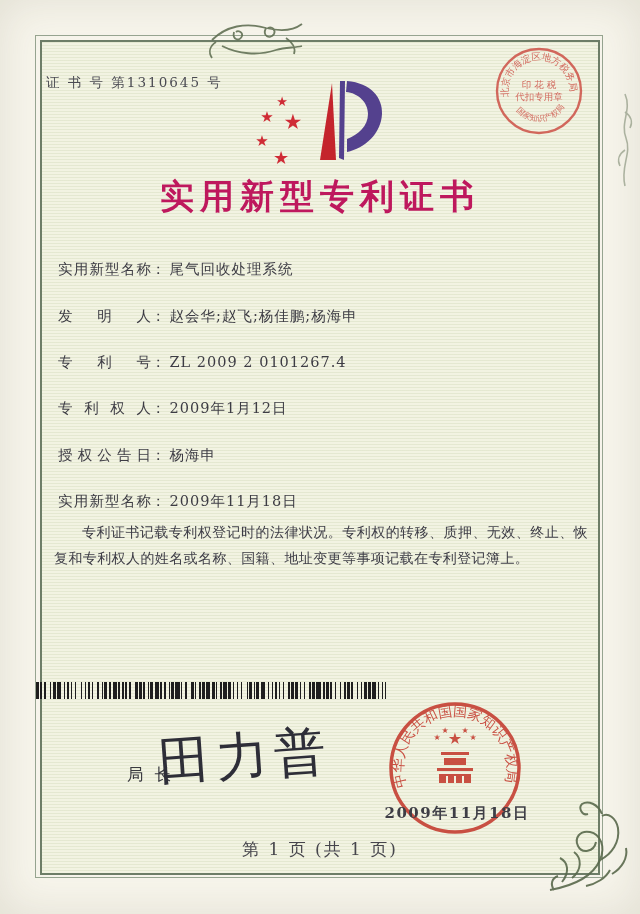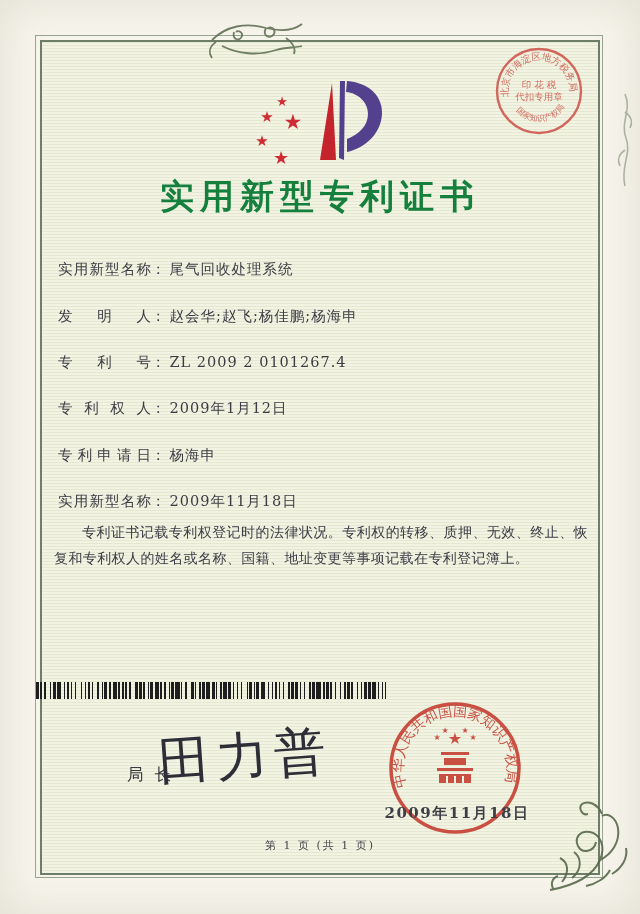--- a/index.html
+++ b/index.html
@@ -20,21 +20,21 @@
     background-color:#f2f3e2;
     background-image:repeating-linear-gradient(180deg,
       rgba(157,175,120,0.16) 0px, rgba(157,175,120,0.16) 1px,
       rgba(255,255,255,0) 1px, rgba(255,255,255,0) 3px);
   }
   .cert-no{position:absolute;left:46px;top:74px;font-size:13.5px;letter-spacing:2px;color:#4a4a52;}
   .logo{position:absolute;left:255px;top:76px;width:130px;height:95px;}
   .logo text{font-family:"DejaVu Sans","Liberation Sans",sans-serif;}
   .title{
     position:absolute;left:0;top:174px;width:640px;text-align:center;
-    font-size:34px;font-weight:700;letter-spacing:6px;color:#15803d;
+    font-size:34px;font-weight:700;letter-spacing:6px;color:#be185d;
   }
   .field-row{position:absolute;left:58px;font-size:14.5px;white-space:nowrap;color:#3d3c44;}
   .field-label{display:inline-block;width:93px;text-align:justify;text-align-last:justify;vertical-align:top;}
   .field-colon{display:inline-block;margin-right:4px;}
   .field-value{letter-spacing:1px;}
   .paragraphs{position:absolute;left:54px;top:519px;width:534px;font-size:14px;line-height:26.3px;text-align:justify;color:#3d3c46;}
   .paragraphs p{margin:0;text-indent:2em;letter-spacing:0.4px;}
   .barcode{position:absolute;left:36px;top:682px;width:352px;height:17px;display:flex;overflow:hidden;}
   .barcode i{display:block;height:100%;background:#1e1e1e;flex:none;}
   .barcode i.g{background:transparent;}
@@ -43,21 +43,21 @@
     position:absolute;left:158px;top:722px;font-size:52px;color:#2e2e38;
     transform:rotate(-4deg);letter-spacing:6px;
     font-family:"DejaVu Sans","Liberation Sans",sans-serif;
   }
   .seal{position:absolute;left:380px;top:696px;width:150px;height:150px;opacity:0.88;}
   .seal text{font-family:"DejaVu Serif","Liberation Serif",serif;}
   .seal-date{
     position:absolute;left:382px;top:804px;width:150px;text-align:center;
     font-size:15px;font-weight:600;letter-spacing:1.5px;color:#3e3e46;
   }
-  .footer-page{position:absolute;left:0;top:838px;width:640px;text-align:center;font-size:11px;color:#46454c;letter-spacing:2px;}
+  .footer-page{position:absolute;left:0;top:838px;width:640px;text-align:center;font-size:17px;color:#46454c;letter-spacing:2px;}
   .tax-stamp{position:absolute;left:493px;top:45px;width:92px;height:92px;opacity:0.82;}
   .tax-stamp text{font-family:"DejaVu Serif","Liberation Serif",serif;}
   .orn{position:absolute;}
   .orn-top{left:182px;top:20px;width:122px;height:52px;}
   .orn-right{left:612px;top:92px;width:26px;height:96px;opacity:0.45;}
   .orn-corner{left:542px;top:792px;width:96px;height:106px;}
 </style>
 </head>
 <body>
 
@@ -88,20 +88,21 @@
       <path d="M58,68 C70,62 78,50 76,36 C74,26 66,20 60,24"></path>
       <path d="M20,90 C28,80 26,70 18,66"></path>
       <path d="M30,86 C40,78 40,66 32,60"></path>
       <path d="M60,22 C56,12 46,8 40,12 C36,16 40,24 46,22"></path>
       <path d="M70,82 C80,76 86,66 84,56"></path>
       <path d="M12,98 C8,92 10,86 16,84"></path>
       <path d="M44,94 C54,92 64,86 68,78"></path>
     </g>
   </svg>
 
+  <div class="cert-no">证 书 号 第1310645 号</div>
 
   <svg class="logo" viewBox="0 0 130 95">
     <g fill="#cf2b35">
       <text x="27" y="30" font-size="13" text-anchor="middle">★</text>
       <text x="12" y="46" font-size="15" text-anchor="middle">★</text>
       <text x="38" y="53" font-size="21" text-anchor="middle">★</text>
       <text x="7" y="70" font-size="15" text-anchor="middle">★</text>
       <text x="26" y="88" font-size="18" text-anchor="middle">★</text>
     </g>
     <polygon points="77,7 65,84 81,84" fill="#c4242c"></polygon>
@@ -117,21 +118,21 @@
   <div class="field-row" style="top:307px">
     <span class="field-label">发明人</span><span class="field-colon">：</span><span class="field-value">赵会华;赵飞;杨佳鹏;杨海申</span>
   </div>
   <div class="field-row" style="top:353px">
     <span class="field-label">专利号</span><span class="field-colon">：</span><span class="field-value">ZL 2009 2 0101267.4</span>
   </div>
   <div class="field-row" style="top:399px">
     <span class="field-label">专利权人</span><span class="field-colon">：</span><span class="field-value">2009年1月12日</span>
   </div>
   <div class="field-row" style="top:446px">
-    <span class="field-label">专利申请日</span><span class="field-colon">：</span><span class="field-value">杨海申</span>
+    <span class="field-label">授权公告日</span><span class="field-colon">：</span><span class="field-value">杨海申</span>
   </div>
   <div class="field-row" style="top:492px">
     <span class="field-label">实用新型名称</span><span class="field-colon">：</span><span class="field-value">2009年11月18日</span>
   </div>
 
   <div class="paragraphs">
     <p>专利证书记载专利权登记时的法律状况。专利权的转移、质押、无效、终止、恢复和专利权人的姓名或名称、国籍、地址变更等事项记载在专利登记簿上。</p>
   </div>
 
   <div class="barcode">

